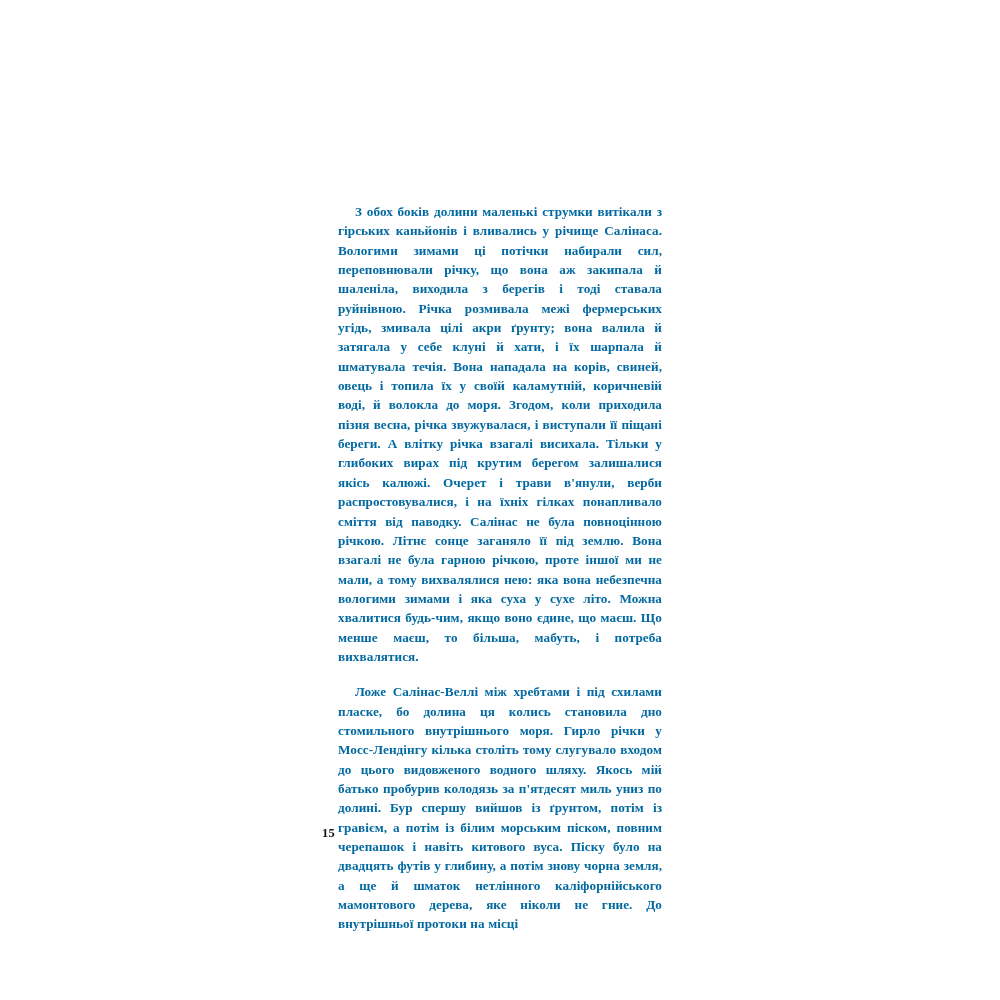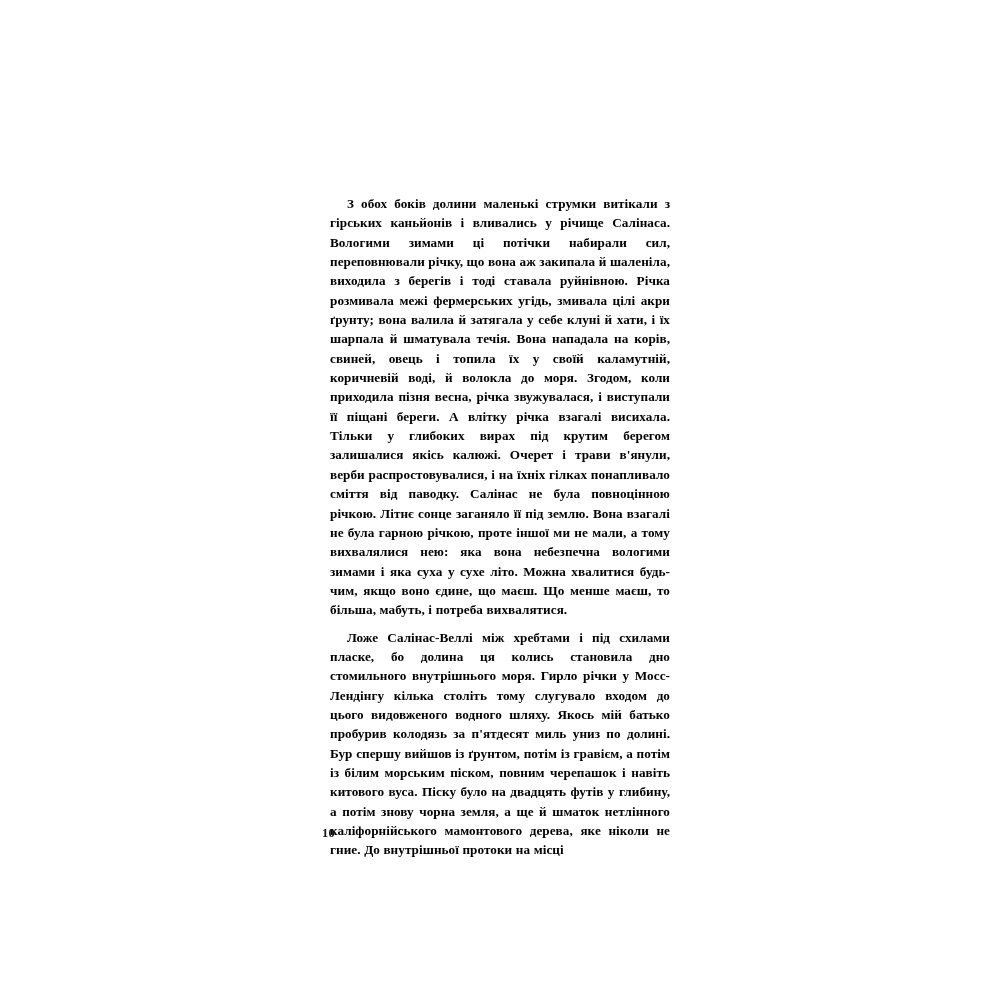--- a/index.html
+++ b/index.html
@@ -26,28 +26,28 @@
   }
 
   .text-block {
     position: absolute;
     left: 322px;
     top: 186px;
     width: 356px;
   }
 
   .para {
-    margin: 8px;
+    margin: 16px;
     text-align: justify;
     text-justify: inter-word;
     font-size: 13.2px;
     line-height: 19.35px;
     font-weight: 600;
     letter-spacing: 0.05px;
-    color: #000000;
+    color: #0369a1;
     word-spacing: 0.2px;
     -webkit-font-smoothing: antialiased;
   }
 
   .para + .para {
     text-indent: 0;
     font-family: Liberation Serif, serif;
   }
 
   .para.indented {
@@ -67,15 +67,15 @@
 </head>
 <body>
 
 <div class="page">
 
   <div class="text-block">
     <p class="para indented">З обох боків долини маленькі струмки витікали з гірських каньйонів і вливались у річище Салінаса. Вологими зимами ці потічки набирали сил, переповнювали річку, що вона аж закипала й шаленіла, виходила з берегів і тоді ставала руйнівною. Річка розмивала межі фермерських угідь, змивала цілі акри ґрунту; вона валила й затягала у себе клуні й хати, і їх шарпала й шматувала течія. Вона нападала на корів, свиней, овець і топила їх у своїй каламутній, коричневій воді, й волокла до моря. Згодом, коли приходила пізня весна, річка звужувалася, і виступали її піщані береги. А влітку річка взагалі висихала. Тільки у глибоких вирах під крутим берегом залишалися якісь калюжі. Очерет і трави в'янули, верби распростовувалися, і на їхніх гілках понапливало сміття від паводку. Салінас не була повноцінною річкою. Літнє сонце заганяло її під землю. Вона взагалі не була гарною річкою, проте іншої ми не мали, а тому вихвалялися нею: яка вона небезпечна вологими зимами і яка суха у сухе літо. Можна хвалитися будь-чим, якщо воно єдине, що маєш. Що менше маєш, то більша, мабуть, і потреба вихвалятися.</p>
     <p class="para indented">Ложе Салінас-Веллі між хребтами і під схилами пласке, бо долина ця колись становила дно стомильного внутрішнього моря. Гирло річки у Мосс-Лендінгу кілька століть тому слугувало входом до цього видовженого водного шляху. Якось мій батько пробурив колодязь за п'ятдесят миль униз по долині. Бур спершу вийшов із ґрунтом, потім із гравієм, а потім із білим морським піском, повним черепашок і навіть китового вуса. Піску було на двадцять футів у глибину, а потім знову чорна земля, а ще й шматок нетлінного каліфорнійського мамонтового дерева, яке ніколи не гние. До внутрішньої протоки на місці</p>
   </div>
 
-  <div class="page-number">10</div>
+  <div class="page-number">15</div>
 
 </div>
 
 </body></html>

